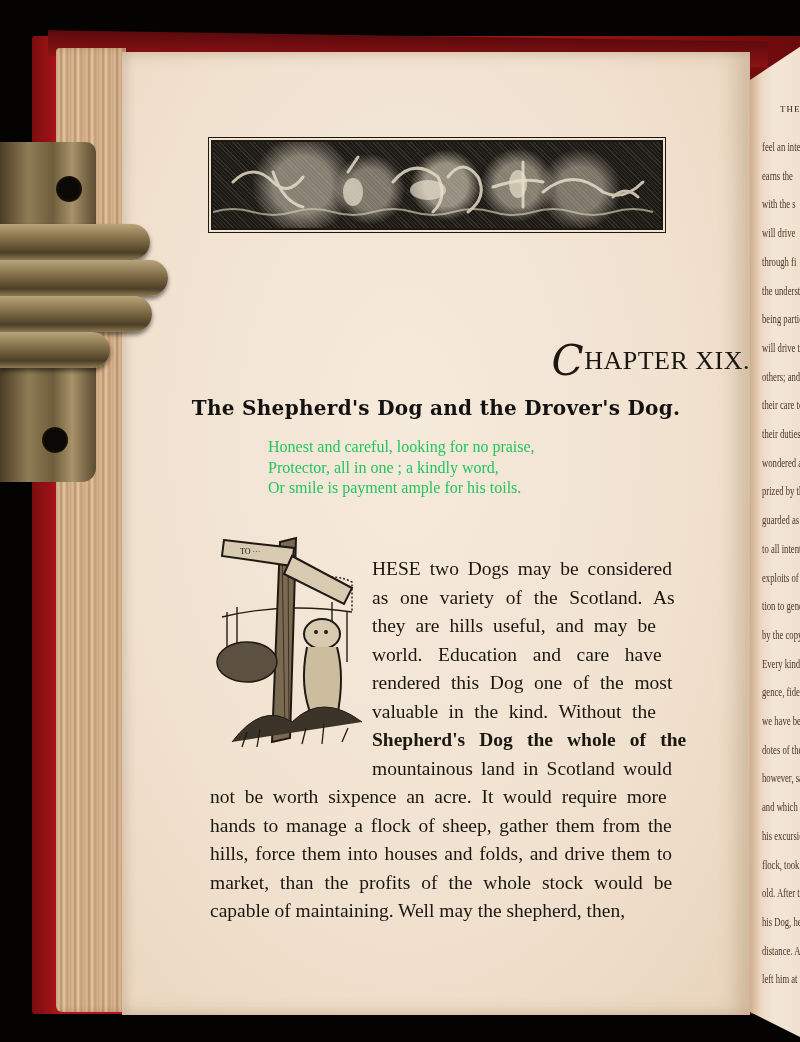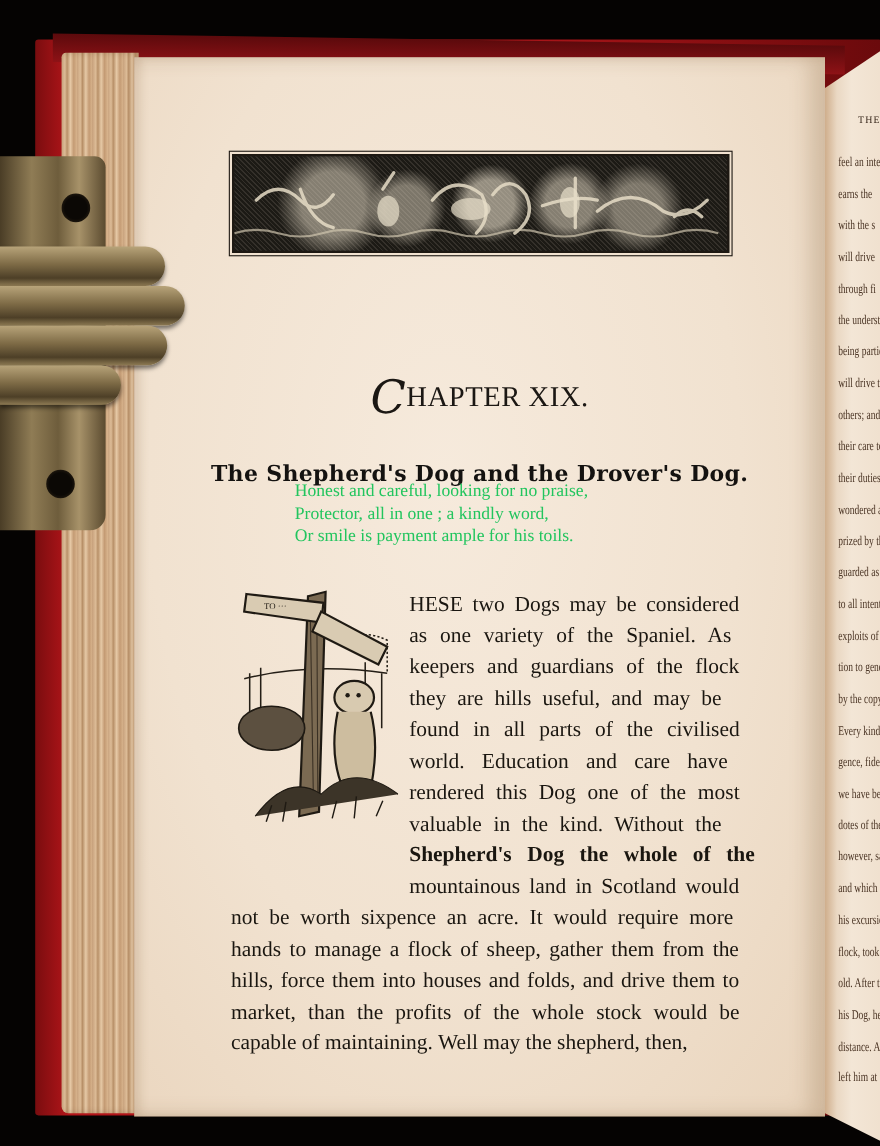--- a/index.html
+++ b/index.html
@@ -91,33 +91,33 @@
   }
   .chapter .initial {
     font-family: "DejaVu Serif", serif; font-size: 42px; font-style: italic;
     vertical-align: -6px; color: #1b1713;
   }
   .chapter-wrap { position: absolute; left: 122px; width: 628px; top: 336px; height: 50px; }
 
   .subtitle {
     position: absolute; left: 122px; width: 628px; top: 396px; text-align: center;
     font-family: "DejaVu Serif", serif; font-weight: bold; font-size: 20px;
-    color: #141210; letter-spacing: 0.3px; margin-top: 22px;
+    color: #141210; letter-spacing: 0.3px;
   }
   .verse {
     position: absolute; left: 268px; top: 437px; font-size: 16px; line-height: 20.5px; color: #22c55e;
   }
   .verse div { white-space: nowrap; }
 
   .woodcut {
     position: absolute; left: 212px; top: 522px; width: 150px; height: 232px;
   }
 
   .body-text {
-    position: absolute; left: 210px; top: 536px; width: 462px;
+    position: absolute; left: 210px; top: 555px; width: 462px;
     font-size: 19.5px; line-height: 28.5px; color: #1a1610;
   }
   .body-text .line { white-space: nowrap; display: flex; justify-content: space-between; }
   .body-text .line.indent { margin-left: 162px; }
   .body-text .line span { display: inline-block; }
 </style>
 </head>
 <body>
 
 <div class="cover"></div>
@@ -188,21 +188,21 @@
     <g fill="#e8dfca" opacity="0.7">
       <ellipse cx="140" cy="50" rx="10" ry="14"></ellipse>
       <ellipse cx="305" cy="42" rx="9" ry="14"></ellipse>
       <ellipse cx="215" cy="48" rx="18" ry="10"></ellipse>
     </g>
     <path d="M0 70 q20 -6 40 0 t40 0 t40 0 t40 0 t40 0 t40 0 t40 0 t40 0 t40 0 t40 0 t40 0" stroke="#cfc4ae" stroke-width="2" fill="none" opacity="0.7"></path>
   </svg>
 </div>
 
 <div class="chapter-wrap">
-  <div class="chapter" style="top:0; left:0;">
+  <div class="chapter" style="top:0; left:0;text-align:right;">
     <span class="initial">C</span><span>HAPTER XIX.</span>
   </div>
 </div>
 
 <div class="subtitle">The Shepherd's Dog and the Drover's Dog.</div>
 
 <div class="verse">
   <div>Honest and careful, looking for no praise,</div>
   <div>Protector, all in one ;  a kindly word,</div>
   <div>Or smile is payment ample for his toils.</div>
@@ -234,32 +234,26 @@
     <path d="M20 220 q30 -40 60 -20 q30 -30 70 0" fill="#3c3428" stroke="#1f1a13" stroke-width="1"></path>
     <path d="M30 225 l5 -15 M45 225 l3 -18 M90 222 l4 -16 M110 222 l2 -20 M130 220 l6 -14" stroke="#1f1a13" stroke-width="1.3"></path>
   </svg>
 </div>
 
 <div class="body-text">
   <div class="line indent">
       <span style="word-spacing: 4px;">HESE two Dogs may be considered</span>
     </div>
   <div class="line indent">
-      <span style="word-spacing: 6.85714px;">as one variety of the Spaniel.  As</span>
-    </div>
-  <div class="line indent">
-      <span style="word-spacing: 6.4px;">keepers and guardians of the flock</span>
+      <span style="word-spacing: 6.85714px;">as one variety of the Scotland.  As</span>
     </div>
   <div class="line indent">
       <span style="word-spacing: 5.16667px;">they are hills useful, and may be</span>
     </div>
   <div class="line indent">
-      <span style="word-spacing: 7.83333px;">found in all parts of the civilised</span>
-    </div>
-  <div class="line indent">
       <span style="word-spacing: 10.8px;">world.  Education and care have</span>
     </div>
   <div class="line indent">
       <span style="word-spacing: 5.83333px;">rendered this Dog one of the most</span>
     </div>
   <div class="line indent">
       <span style="word-spacing: 5.66667px;">valuable in the kind.  Without the</span>
     </div>
   <div class="line indent">
       <span style="word-spacing: 9.2px; font-weight: bold;">Shepherd's Dog the whole of the</span>

